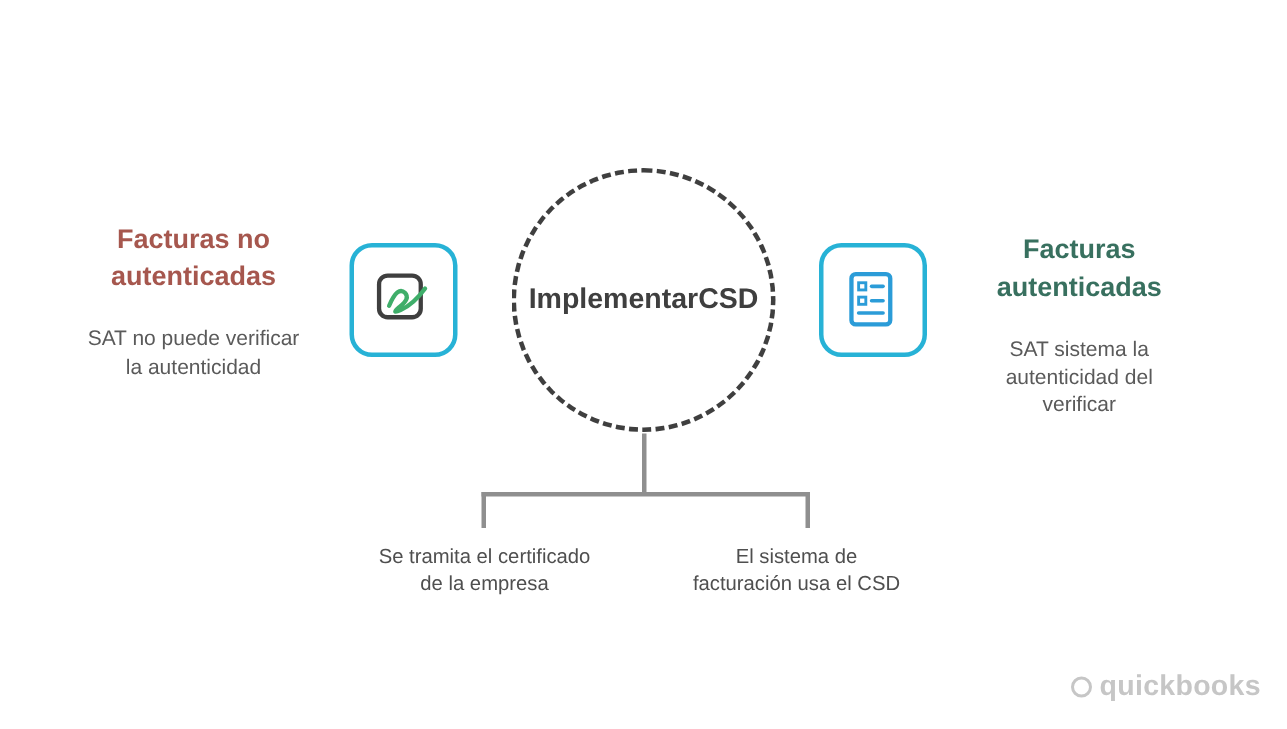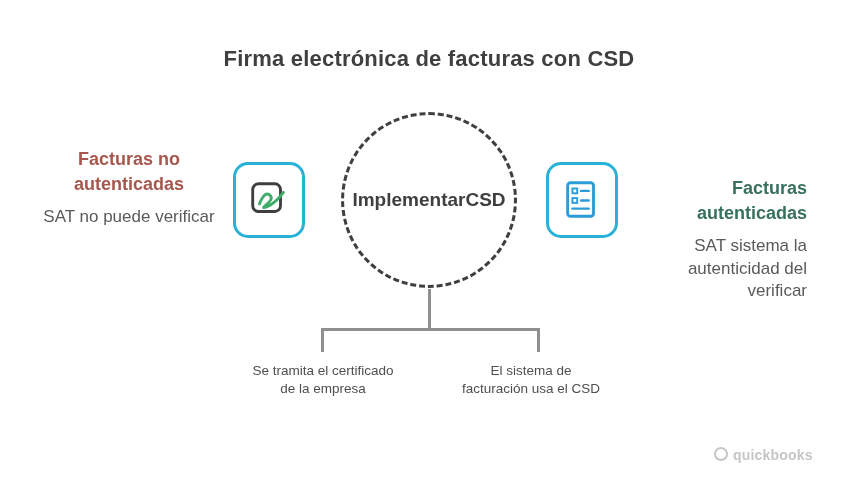--- a/index.html
+++ b/index.html
@@ -33,76 +33,76 @@
     border: 3px solid var(--icon-border);
     border-radius: 15px;
     display: flex; align-items: center; justify-content: center;
     background: #ffffff;
   }
   .icon-box.left  { left: 233px; top: 162px; }
   .icon-box.right { left: 546px; top: 162px; }
 
   .side-col { position: absolute; }
   .side-col.left  { left: 38px;  top: 147px; width: 182px; text-align: center; }
-  .side-col.right { left: 632px; top: 176px; width: 175px; text-align: right; }
+  .side-col.right { left: 632px; top: 154px; width: 175px; text-align: center; }
 
   .side-heading { font-size: 18px; font-weight: bold; line-height: 1.4; }
   .side-col.left  .side-heading { color: var(--accent-red); }
   .side-col.right .side-heading { color: var(--accent-teal); }
 
-  .side-note { margin-top: 9px; font-size: 17px; color: var(--text-gray); line-height: 1.32; }
+  .side-note { margin-top: 19px; font-size: 14px; color: var(--text-gray); line-height: 1.32; }
 
   .connector { position: absolute; background: var(--line-gray); }
   .connector.v-main  { left: 428px; top: 289px; width: 3px;  height: 41px; }
   .connector.h-bar   { left: 321px; top: 328px; width: 219px; height: 3px; }
   .connector.v-left  { left: 321px; top: 328px; width: 3px;  height: 24px; }
   .connector.v-right { left: 537px; top: 328px; width: 3px;  height: 24px; }
 
   .bottom-note {
     position: absolute; top: 362px; width: 210px;
     text-align: center; font-size: 13.5px; color: #4f4f4f; line-height: 1.32;
   }
   .bottom-note.left  { left: 218px; }
   .bottom-note.right { left: 426px; }
 
   .watermark {
     position: absolute; left: 714px; top: 447px; width: 134px;
-    display: flex; gap: 5px;
+    display: flex; align-items: center; gap: 5px;
     color: var(--watermark-gray);
-    font-size: 14px; font-weight: bold; letter-spacing: 0.2px;
+    font-size: 19px; font-weight: bold; letter-spacing: 0.2px;
   }
   .watermark .wm-logo {
     width: 14px; height: 14px; border: 2px solid var(--watermark-gray);
     border-radius: 50%; box-sizing: border-box; flex: 0 0 auto;
   }
 
   svg { display: block; }
   .stroke-dark  { stroke: var(--text-dark); }
   .stroke-green { stroke: var(--check-green); }
   .stroke-blue  { stroke: var(--doc-blue); }
 </style>
 </head>
 <body>
 
 <div class="canvas">
 
-  <h1 class="title">Firma electrónica de facturas con CSD</h1>
 
   <div class="circle">
     <div class="circle-line">Implementar</div>
     <div class="circle-line">CSD</div>
   </div>
 
   <div class="side-col left">
     <div class="side-heading">
       <div>Facturas no</div>
       <div>autenticadas</div>
     </div>
     <div class="side-note">
       <div>SAT no puede verificar</div>
+      <div>la autenticidad</div>
     </div>
   </div>
 
   <div class="icon-box left">
     <span>
       <svg width="46" height="46" viewBox="0 0 48 48" fill="none">
         <rect x="7" y="7" width="29" height="29" rx="6" class="stroke-dark" stroke-width="3"></rect>
         <path d="M14 28 q 6 -14 11 -9 q 4 4 -4 10 q -6 5 1 2 q 9 -4 17 -15" class="stroke-green" stroke-width="3" stroke-linecap="round" fill="none"></path>
       </svg>
     </span>

